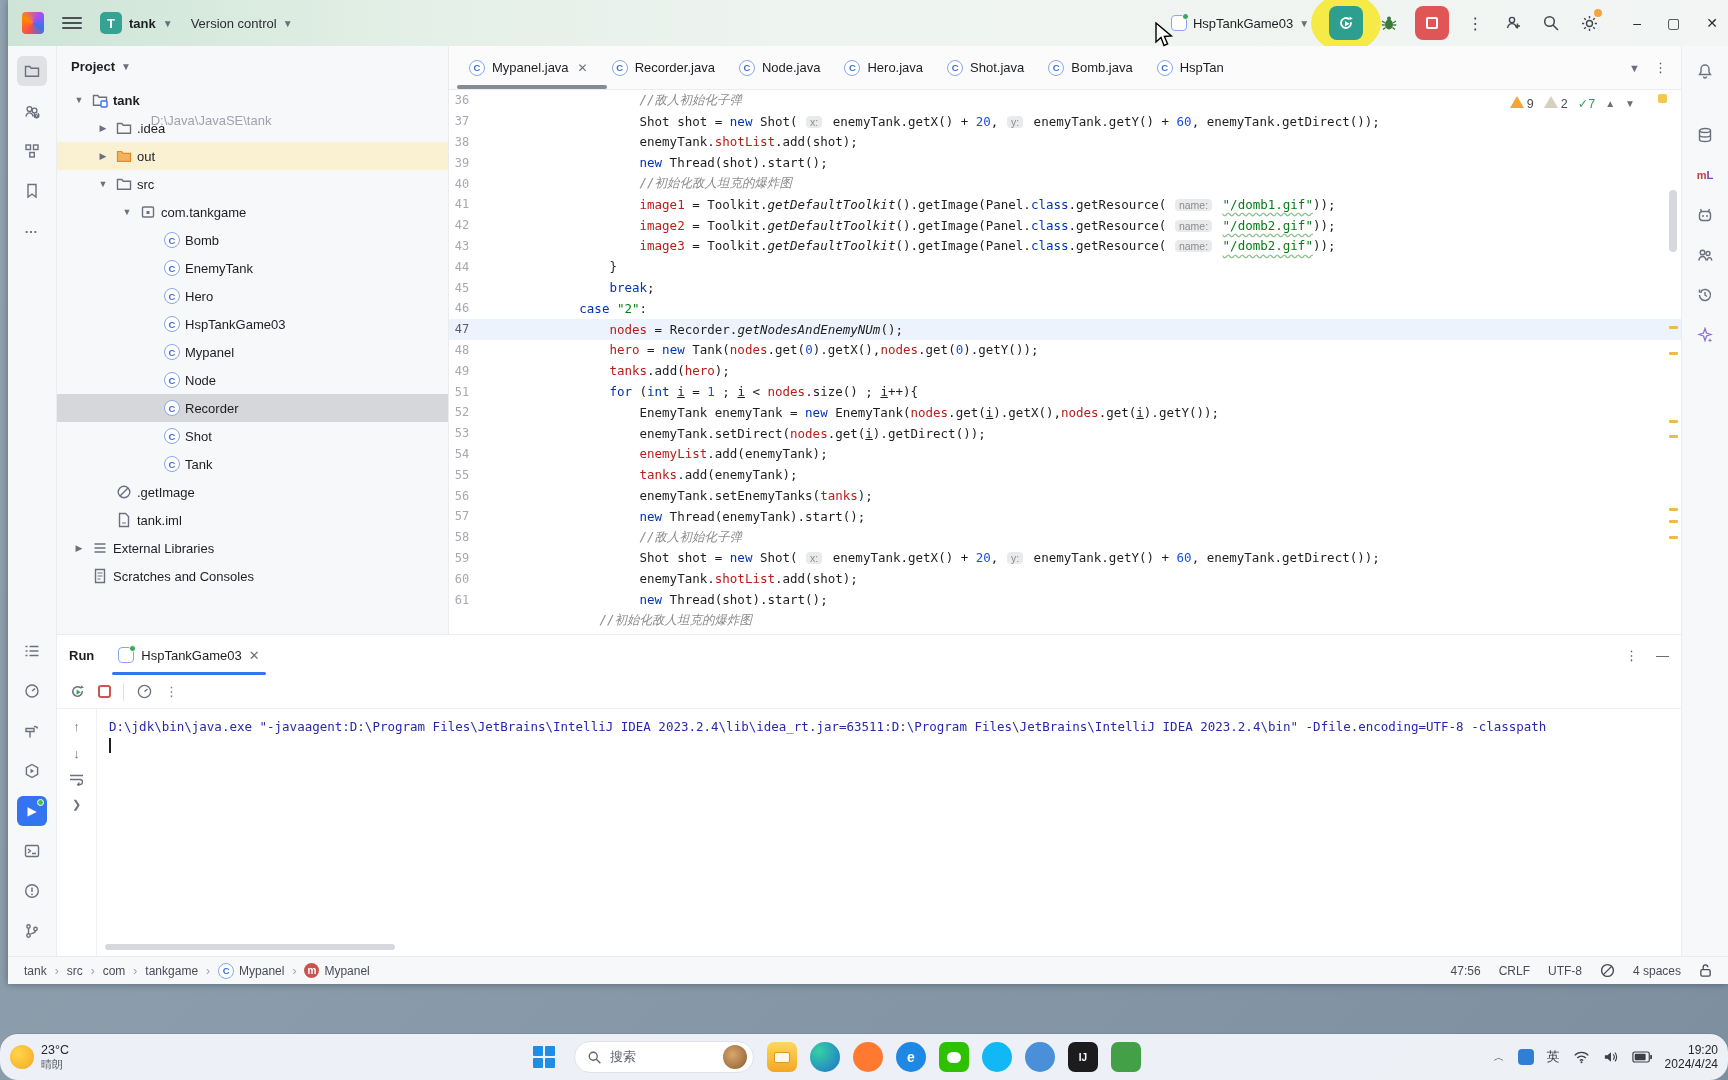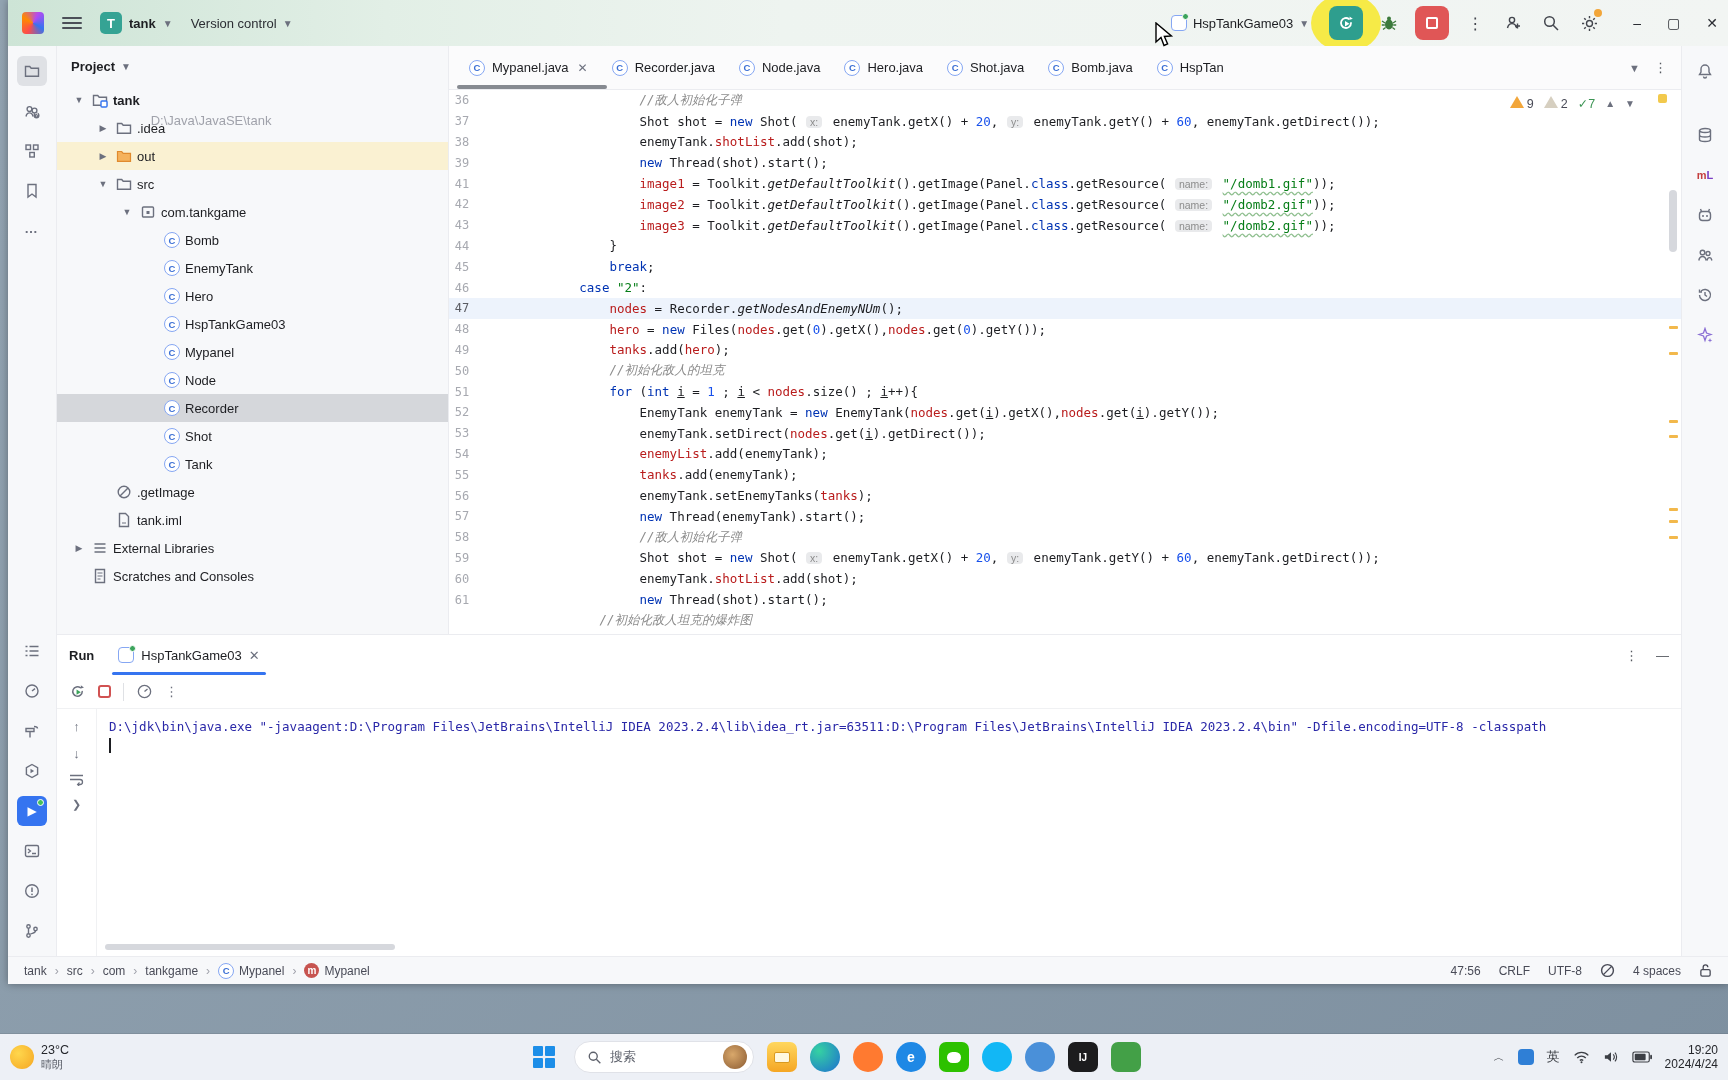--- a/index.html
+++ b/index.html
@@ -96,21 +96,21 @@
   .caret{display:inline-block;width:1.5px;height:15px;background:#1d1e22;margin-top:4px;}
   .hscroll{position:absolute;left:8px;bottom:6px;width:290px;height:6px;border-radius:3px;background:#d6d8dd;}
   
   .statusbar{flex:0 0 28px;display:flex;align-items:center;background:#f7f8fa;border-top:1px solid #ebecf0;padding:0 16px;color:#494b57;font-size:12px;}
   .crumbs{display:flex;align-items:center;gap:8px;}
   .crumb{display:flex;align-items:center;gap:5px;}
   .csep{color:#a0a2ab;}
   .sb-right{margin-left:auto;display:flex;align-items:center;gap:18px;}
   .micon{width:15px;height:15px;border-radius:50%;background:#c75450;color:#fff;font-size:10px;display:flex;align-items:center;justify-content:center;font-weight:700;}
   
-  .taskbar{position:absolute;left:0;right:0;bottom:0;height:46px;background:rgba(241,244,249,.96);display:flex;align-items:center;padding:0 10px;box-shadow:0 -1px 0 rgba(0,0,0,.08);}
+  .taskbar{position:absolute;left:0;right:0;bottom:0;height:46px;background:rgba(241,244,249,.96);display:flex;align-items:center;padding:0 10px;box-shadow:0 -1px 0 rgba(0,0,0,.08);border-radius:18px;}
   .weather{display:flex;align-items:center;gap:7px;width:200px;}
   .sun{width:24px;height:24px;border-radius:50%;background:radial-gradient(circle at 35% 35%,#ffd74d,#f5a623);}
   .wtxt{display:flex;flex-direction:column;line-height:1.15;}
   .wtemp{font-size:12.5px;color:#24262b;}
   .wdesc{font-size:11px;color:#5d616b;}
   .tb-center{display:flex;align-items:center;gap:13px;margin:0 auto;}
   .startbtn{width:34px;height:34px;display:flex;align-items:center;justify-content:center;border-radius:6px;}
   .winlogo{display:grid;grid-template-columns:10px 10px;grid-template-rows:10px 10px;gap:2px;}
   .winlogo i{background:#1d8ee8;border-radius:1px;}
   .searchpill{height:32px;width:180px;background:#fff;border:1px solid #e0e2e8;border-radius:16px;display:flex;align-items:center;gap:8px;padding:0 6px 0 12px;color:#5d616b;}
@@ -534,30 +534,30 @@
                 <span class="ok7"><span>✓</span><span>7</span></span>
                 <span class="chev">▲</span>
                 <span class="chev">▼</span>
               </div>
               <div class="topmark"></div>
               <div class="scrollthumb"></div>
             <div class="cl"><span class="ln">36</span><span><span>                    </span><span class="cmt">//敌人初始化子弹</span></span></div>
                 <div class="cl"><span class="ln">37</span><span><span>                    </span><span>Shot shot = </span><span class="kw">new</span><span> Shot( </span><span class="hint">x:</span><span> enemyTank.getX() + </span><span class="num">20</span><span>, </span><span class="hint">y:</span><span> enemyTank.getY() + </span><span class="num">60</span><span>, enemyTank.getDirect());</span></span></div>
                 <div class="cl"><span class="ln">38</span><span><span>                    </span><span>enemyTank.</span><span class="fld">shotList</span><span>.add(shot);</span></span></div>
                 <div class="cl"><span class="ln">39</span><span><span>                    </span><span class="kw">new</span><span> Thread(shot).start();</span></span></div>
+                <div class="cl"><span class="ln">40</span><span><span>                    </span><span class="cmt">//初始化敌人坦克的爆炸图</span></span></div>
                 <div class="cl"><span class="ln">41</span><span><span>                    </span><span class="fld">image1</span><span> = Toolkit.</span><span class="mtd">getDefaultToolkit</span><span>().getImage(Panel.</span><span class="kw">class</span><span>.getResource( </span><span class="hint">name:</span><span> </span><span class="strw">"/domb1.gif"</span><span>));</span></span></div>
                 <div class="cl"><span class="ln">42</span><span><span>                    </span><span class="fld">image2</span><span> = Toolkit.</span><span class="mtd">getDefaultToolkit</span><span>().getImage(Panel.</span><span class="kw">class</span><span>.getResource( </span><span class="hint">name:</span><span> </span><span class="strw">"/domb2.gif"</span><span>));</span></span></div>
                 <div class="cl"><span class="ln">43</span><span><span>                    </span><span class="fld">image3</span><span> = Toolkit.</span><span class="mtd">getDefaultToolkit</span><span>().getImage(Panel.</span><span class="kw">class</span><span>.getResource( </span><span class="hint">name:</span><span> </span><span class="strw">"/domb2.gif"</span><span>));</span></span></div>
                 <div class="cl"><span class="ln">44</span><span><span>                </span><span>}</span></span></div>
                 <div class="cl"><span class="ln">45</span><span><span>                </span><span class="kw">break</span><span>;</span></span></div>
                 <div class="cl"><span class="ln">46</span><span><span>            </span><span class="kw">case</span><span> </span><span class="str">"2"</span><span>:</span></span></div>
                 <div class="cl cur"><span class="ln">47</span><span><span>                </span><span class="fld">nodes</span><span> = Recorder.</span><span class="mtd">getNodesAndEnemyNUm</span><span>();</span></span></div>
-                <div class="cl"><span class="ln">48</span><span><span>                </span><span class="fld">hero</span><span> = </span><span class="kw">new</span><span> Files(</span><span class="fld">nodes</span><span>.get(</span><span class="num">0</span><span>).getX(),</span><span class="fld">nodes</span><span>.get(</span><span class="num">0</span><span>).getY());</span></span></div>
+                <div class="cl"><span class="ln">48</span><span><span>                </span><span class="fld">hero</span><span> = </span><span class="kw">new</span><span> Tank(</span><span class="fld">nodes</span><span>.get(</span><span class="num">0</span><span>).getX(),</span><span class="fld">nodes</span><span>.get(</span><span class="num">0</span><span>).getY());</span></span></div>
                 <div class="cl"><span class="ln">49</span><span><span>                </span><span class="fld">tanks</span><span>.add(</span><span class="fld">hero</span><span>);</span></span></div>
-                <div class="cl"><span class="ln">50</span><span><span>                </span><span class="cmt">//初始化敌人的坦克</span></span></div>
                 <div class="cl"><span class="ln">51</span><span><span>                </span><span class="kw">for</span><span> (</span><span class="kw">int</span><span> </span><span class="und">i</span><span> = </span><span class="num">1</span><span> ; </span><span class="und">i</span><span> &lt; </span><span class="fld">nodes</span><span>.size() ; </span><span class="und">i</span><span>++){</span></span></div>
                 <div class="cl"><span class="ln">52</span><span><span>                    </span><span>EnemyTank enemyTank = </span><span class="kw">new</span><span> EnemyTank(</span><span class="fld">nodes</span><span>.get(</span><span class="und">i</span><span>).getX(),</span><span class="fld">nodes</span><span>.get(</span><span class="und">i</span><span>).getY());</span></span></div>
                 <div class="cl"><span class="ln">53</span><span><span>                    </span><span>enemyTank.setDirect(</span><span class="fld">nodes</span><span>.get(</span><span class="und">i</span><span>).getDirect());</span></span></div>
                 <div class="cl"><span class="ln">54</span><span><span>                    </span><span class="fld">enemyList</span><span>.add(enemyTank);</span></span></div>
                 <div class="cl"><span class="ln">55</span><span><span>                    </span><span class="fld">tanks</span><span>.add(enemyTank);</span></span></div>
                 <div class="cl"><span class="ln">56</span><span><span>                    </span><span>enemyTank.setEnemyTanks(</span><span class="fld">tanks</span><span>);</span></span></div>
                 <div class="cl"><span class="ln">57</span><span><span>                    </span><span class="kw">new</span><span> Thread(enemyTank).start();</span></span></div>
                 <div class="cl"><span class="ln">58</span><span><span>                    </span><span class="cmt">//敌人初始化子弹</span></span></div>
                 <div class="cl"><span class="ln">59</span><span><span>                    </span><span>Shot shot = </span><span class="kw">new</span><span> Shot( </span><span class="hint">x:</span><span> enemyTank.getX() + </span><span class="num">20</span><span>, </span><span class="hint">y:</span><span> enemyTank.getY() + </span><span class="num">60</span><span>, enemyTank.getDirect());</span></span></div>
                 <div class="cl"><span class="ln">60</span><span><span>                    </span><span>enemyTank.</span><span class="fld">shotList</span><span>.add(shot);</span></span></div>

